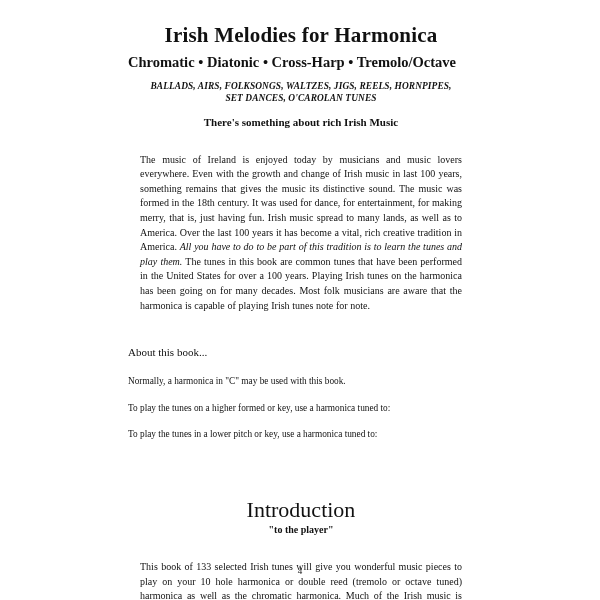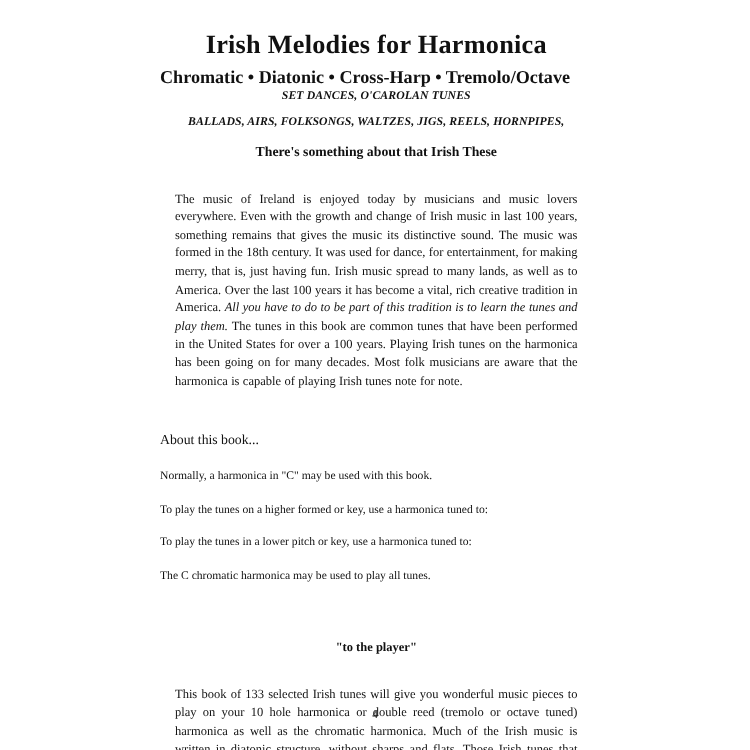--- a/index.html
+++ b/index.html
@@ -121,24 +121,24 @@
 <body>
 
 <div class="page">
 
   <div class="content">
 
     <h1 class="title">Irish Melodies for Harmonica</h1>
 
     <div class="subtitle">Chromatic • Diatonic • Cross-Harp • Tremolo/Octave</div>
 
+    <div class="genres">BALLADS, AIRS, FOLKSONGS, WALTZES, JIGS, REELS, HORNPIPES,</div>
     <div class="genres" style="margin-top:0;">SET DANCES, O'CAROLAN TUNES</div>
-    <div class="genres">BALLADS, AIRS, FOLKSONGS, WALTZES, JIGS, REELS, HORNPIPES,</div>
 
-    <div class="tagline">There's something about that Irish These</div>
+    <div class="tagline">There's something about rich Irish Music</div>
 
     <div class="gap-md"></div>
 
     <p class="para"><span>The music of Ireland is enjoyed today by musicians and music lovers everywhere.  Even with the growth and change of Irish music in last 100 years, something remains that gives the music its distinctive sound.  The music was formed in the 18th century.  It was used for dance, for entertainment, for making merry, that is, just having fun.  Irish music spread to many lands, as well as to America.  Over the last 100 years it has become a vital, rich creative tradition in America.  </span><em>All you have to do to be part of this tradition is to learn the tunes and play them.</em><span>  The tunes in this book are common tunes that have been performed in the United States for over a 100 years.  Playing Irish tunes on the harmonica has been going on for many decades.  Most folk musicians are aware that the harmonica is capable of playing Irish tunes note for note.</span></p>
 
     <div class="gap-xl"></div>
 
     <div class="section-head">About this book...</div>
 
     <div class="gap-lg"></div>
@@ -148,30 +148,30 @@
     <div class="gap-md"></div>
 
     <p class="line">To play the tunes on a higher formed or key, use a harmonica tuned to:</p>
 
     <div class="gap-md"></div>
 
     <p class="line">To play the tunes in a lower pitch or key, use a harmonica tuned to:</p>
 
     <div class="gap-md"></div>
 
-    <p class="line">The C chromatic harmonica may be used to play all tunes.</p>
 
     <div class="gap-md"></div>
 
 
     <div class="gap-md"></div>
 
 
     <div class="gap-lg"></div>
 
+    <h2 class="intro-title">Introduction</h2>
     <div class="intro-sub">"to the player"</div>
 
     <div class="gap-md"></div>
 
     <p class="para">This book of 133 selected Irish tunes will give you wonderful music pieces to play on your 10 hole harmonica or double reed (tremolo or octave tuned) harmonica as well as the chromatic harmonica.  Much of the Irish music is written in diatonic structure, without sharps and flats.  Those Irish tunes that have sharps and flats or extend beyond the range of standard 10 hole harmonica can be played with a touch of the blues technique on Lee Oskar's MelodyMaker and Hohner's Country Tuned instrument.  These instruments can play those notes of the melody that in the past could not be played on the standard 10 hole harmonica.  The 12 or 16 hole chromatic harmonica may be used with this book.</p>
 
   </div>
 
   <div class="page-number">4</div>
 

